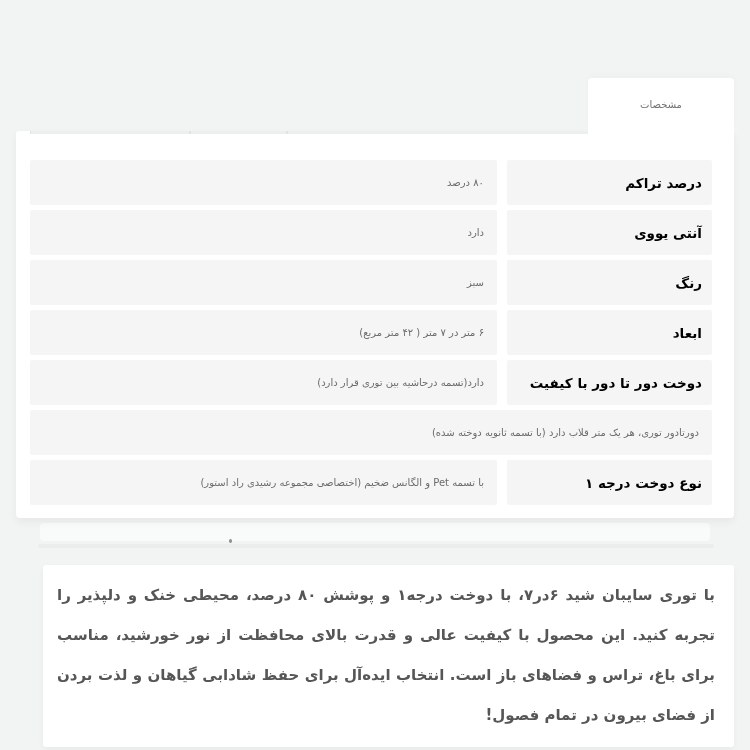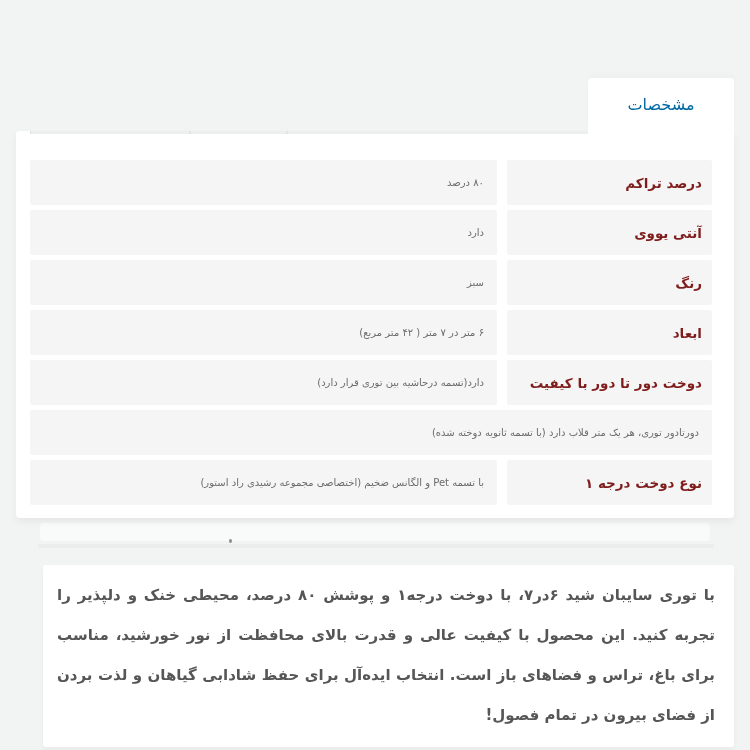--- a/index.html
+++ b/index.html
@@ -17,22 +17,22 @@
     left: 588px; top: 78px;
     width: 146px; height: 53px;
     background: #ffffff;
     border-radius: 4px 4px 0 0;
     display: flex; align-items: center; justify-content: center;
     box-shadow: 0 -3px 6px rgba(0,0,0,0.02);
     z-index: 3;
     cursor: pointer;
   }
   .tab-active span {
-    color: #0369a1;
-    font-size: 16px;
+    color: #737373;
+    font-size: 10px;
   }
   
   .spec-card {
     position: absolute;
     left: 16px; top: 131px;
     width: 718px; height: 387px;
     background: #ffffff;
     border-radius: 3px 0 4px 4px;
     box-shadow: 0 4px 8px rgba(0,0,0,0.05);
     z-index: 2;
@@ -61,21 +61,21 @@
   }
   .spec-label {
     width: 205px; flex: 0 0 205px;
     background: #f5f5f5;
     border-radius: 2px;
     display: flex; align-items: center;
     padding: 0 10px;
     justify-content: flex-start;
   }
   .spec-label span {
-    color: #7f1d1d;
+    color: #000000;
     font-weight: bold;
     font-size: 13.5px;
     text-align: left;
   }
   .spec-value {
     flex: 1 1 auto;
     background: #f5f5f5;
     border-radius: 2px;
     display: flex; align-items: center;
     justify-content: flex-start;

